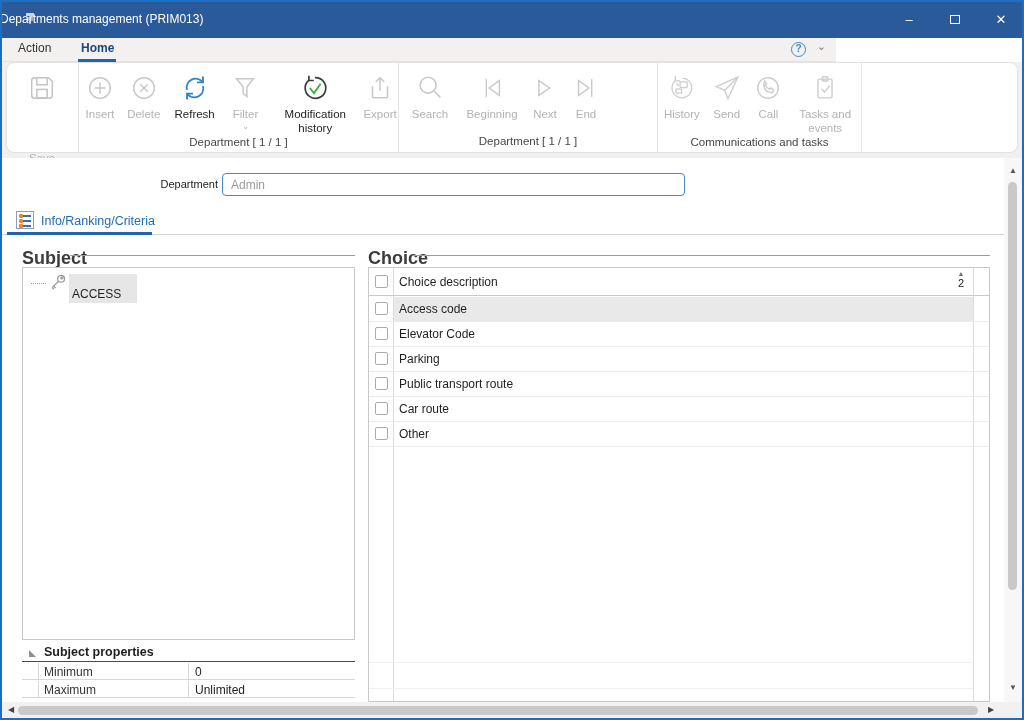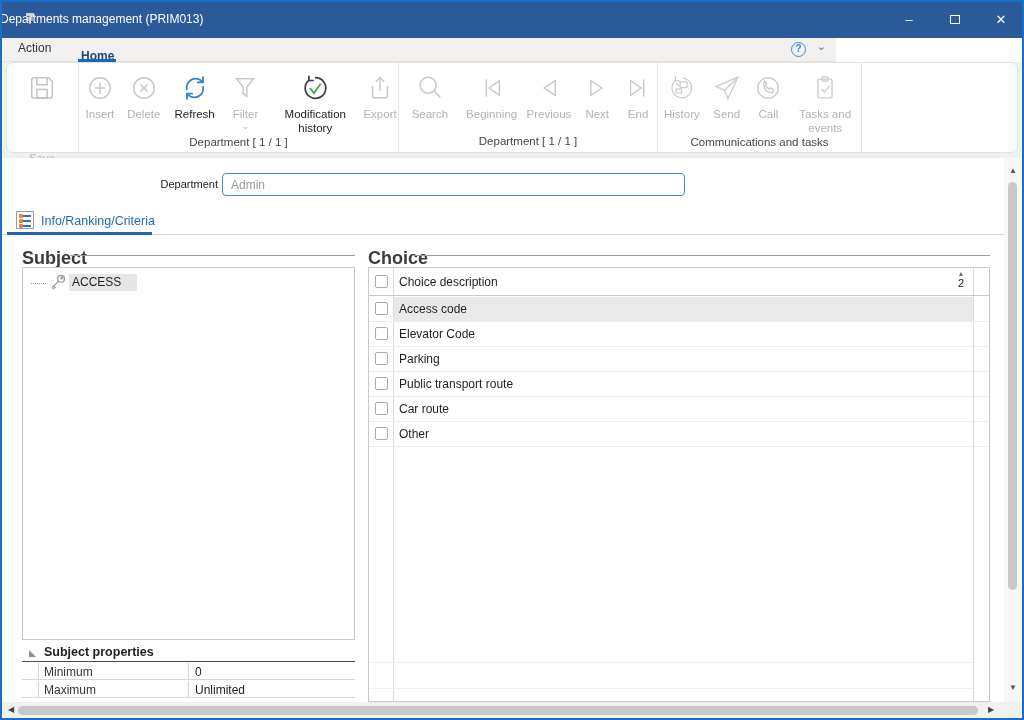--- a/index.html
+++ b/index.html
@@ -16,21 +16,21 @@
   .pin-icon .tip { position:absolute; left:4px; top:8px; width:2px; height:3px; background:#9fa8b4; }
   .window-title { position:absolute; left:0; right:0; top:0; height:38px; line-height:38px; text-align:left; color:#ffffff; font-size:12px; }
   .win-controls { position:absolute; right:0; top:0; height:38px; display:flex; z-index:6; }
   .wc { width:46px; height:38px; display:flex; align-items:center; justify-content:center; color:#fff; font-size:13px; cursor:default; }
   .maxbox { display:inline-block; width:10px; height:9px; border:1.4px solid #fff; }
 
   
   .menubar { position:absolute; left:0; top:38px; width:836px; height:24px; background:#f2f1f0; border-bottom:1px solid #e3e2e1;padding-left:32px; }
   .menu-item { position:absolute; top:3px; font-size:12px; color:#333; cursor:default; }
   .menu-action { left:18px; }
-  .menu-home { left:81px; font-weight:bold; color:#19487e;margin-top:8px; }
+  .menu-home { left:81px; font-weight:bold; color:#19487e; }
   .home-underline { position:absolute; left:78px; top:21px; width:38px; height:3px; background:#2165b0; }
   .help-icon { position:absolute; right:30px; top:4px; width:15px; height:15px; border:1.5px solid #3f8ccb; border-radius:50%; color:#3f8ccb; font-size:10px; font-weight:bold; text-align:center; line-height:12px; }
   .ribbon-chevron { position:absolute; right:10px; top:2px; color:#777; font-size:11px; }
 
   
   .ribbon-strip { position:absolute; left:0; top:62px; width:1024px; height:96px; background:#f0f0f1; }
   .ribbon-card { position:absolute; left:6px; right:6px; top:0; bottom:5px; background:#fff; border:1px solid #e2e2e2; border-radius:8px; display:flex; }
   .rgroup { display:flex; flex-direction:column; border-right:1px solid #e4e4e4; padding-top:5px; }
   .rgroup.last { border-right:1px solid #e4e4e4; }
   .rbtns { display:flex; flex:1; }
@@ -55,21 +55,21 @@
   .tab-underline-active { position:absolute; left:7px; top:232px; width:145px; height:3px; background:#2165b0; }
   .tab-underline { position:absolute; left:0px; top:234px; width:1004px; height:1px; background:#d4d4d4; }
 
   .sec-title { position:absolute; top:248px; font-size:18px; font-weight:bold; color:#3c3c3c; }
   .sec-line { position:absolute; top:255px; height:1px; background:#9c9c9c; }
 
   
   .subject-box { position:absolute; left:22px; top:267px; width:333px; height:373px; border:1px solid #c9c9c9; background:#fff; }
   .tree-dots { position:absolute; left:8px; top:15px; width:15px; border-top:1.5px dotted #9a9a9a; }
   .tree-key { position:absolute; left:25px; top:5px; }
-  .tree-label { position:absolute; left:46px; top:6px; font-size:12px; color:#1f1f1f; background:#e6e6e6; padding:1px 16px 2px 3px; }
+  .tree-label { position:absolute; left:46px; top:6px; font-size:12px; color:#1f1f1f; background:#e6e6e6; padding:13px 16px 2px 3px; }
 
   .sp-header { position:absolute; left:22px; top:645px; width:333px; height:17px; border-bottom:1px solid #4a4a4a; }
   .sp-tri { position:absolute; left:7px; top:5px; width:0; height:0; border-bottom:7px solid #8f8f8f; border-right:7px solid transparent; }
   .sp-title { position:absolute; left:22px; top:0px; font-size:12.5px; font-weight:bold; color:#1f1f1f; }
   .sp-row { position:absolute; left:22px; width:333px; height:17px; border-bottom:1px solid #d7d7d7; font-size:12px; color:#333; }
   .sp-row .guide { position:absolute; left:16px; top:0; bottom:0; width:1px; background:#d7d7d7; }
   .sp-row .nm { position:absolute; left:22px; top:2px; }
   .sp-row .vdiv { position:absolute; left:166px; top:0; bottom:0; width:1px; background:#d7d7d7; }
   .sp-row .vl { position:absolute; left:173px; top:2px; color:#222; }
 
@@ -228,28 +228,20 @@
           </div>
           <div class="rbtn disabled" style="width:62px;">
             <span class="ic">
               <svg class="ric" width="28" height="28" viewBox="0 0 32 32" fill="none" stroke="#c8c8c8" stroke-width="1.6">
                 <path d="M9.5 6 v20"></path>
                   <path d="M24.5 7.5 L12.5 16 L24.5 24.5 z"></path>
               </svg>
             </span>
             <span class="lbl">Beginning</span>
           </div>
-          <div class="rbtn disabled" style="width:53px;">
-            <span class="ic">
-              <svg class="ric" width="28" height="28" viewBox="0 0 32 32" fill="none" stroke="#c8c8c8" stroke-width="1.6">
-                <path d="M23 7.5 L10.5 16 L23 24.5 z"></path>
-              </svg>
-            </span>
-            <span class="lbl">Previous</span>
-          </div>
           <div class="rbtn disabled" style="width:44px;">
             <span class="ic">
               <svg class="ric" width="28" height="28" viewBox="0 0 32 32" fill="none" stroke="#c8c8c8" stroke-width="1.6">
                 <path d="M9 7.5 L21.5 16 L9 24.5 z"></path>
               </svg>
             </span>
             <span class="lbl">Next</span>
           </div>
           <div class="rbtn disabled" style="width:38px;">
             <span class="ic">

